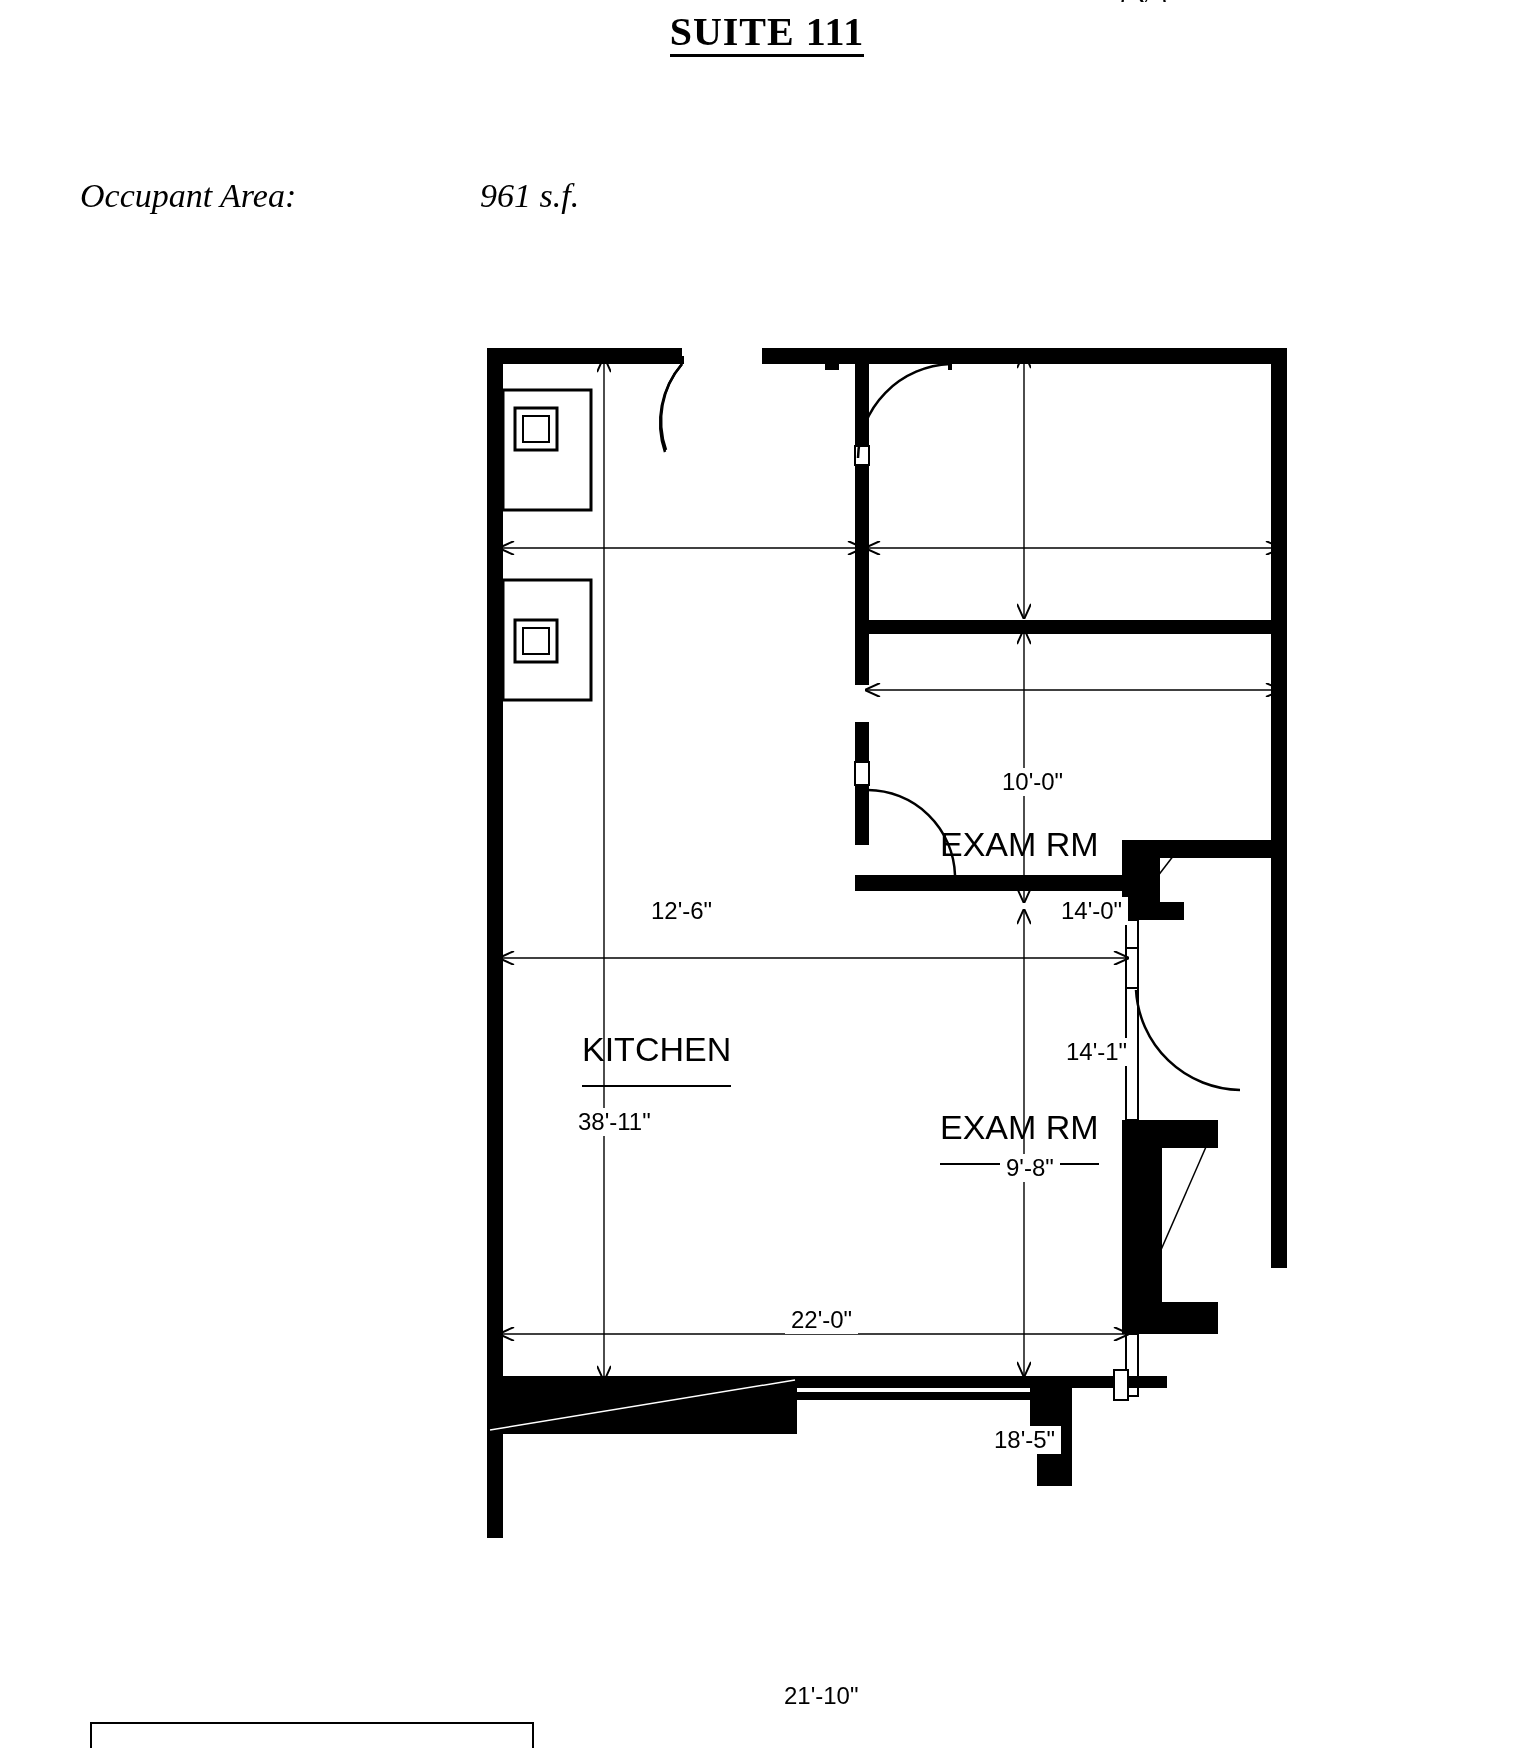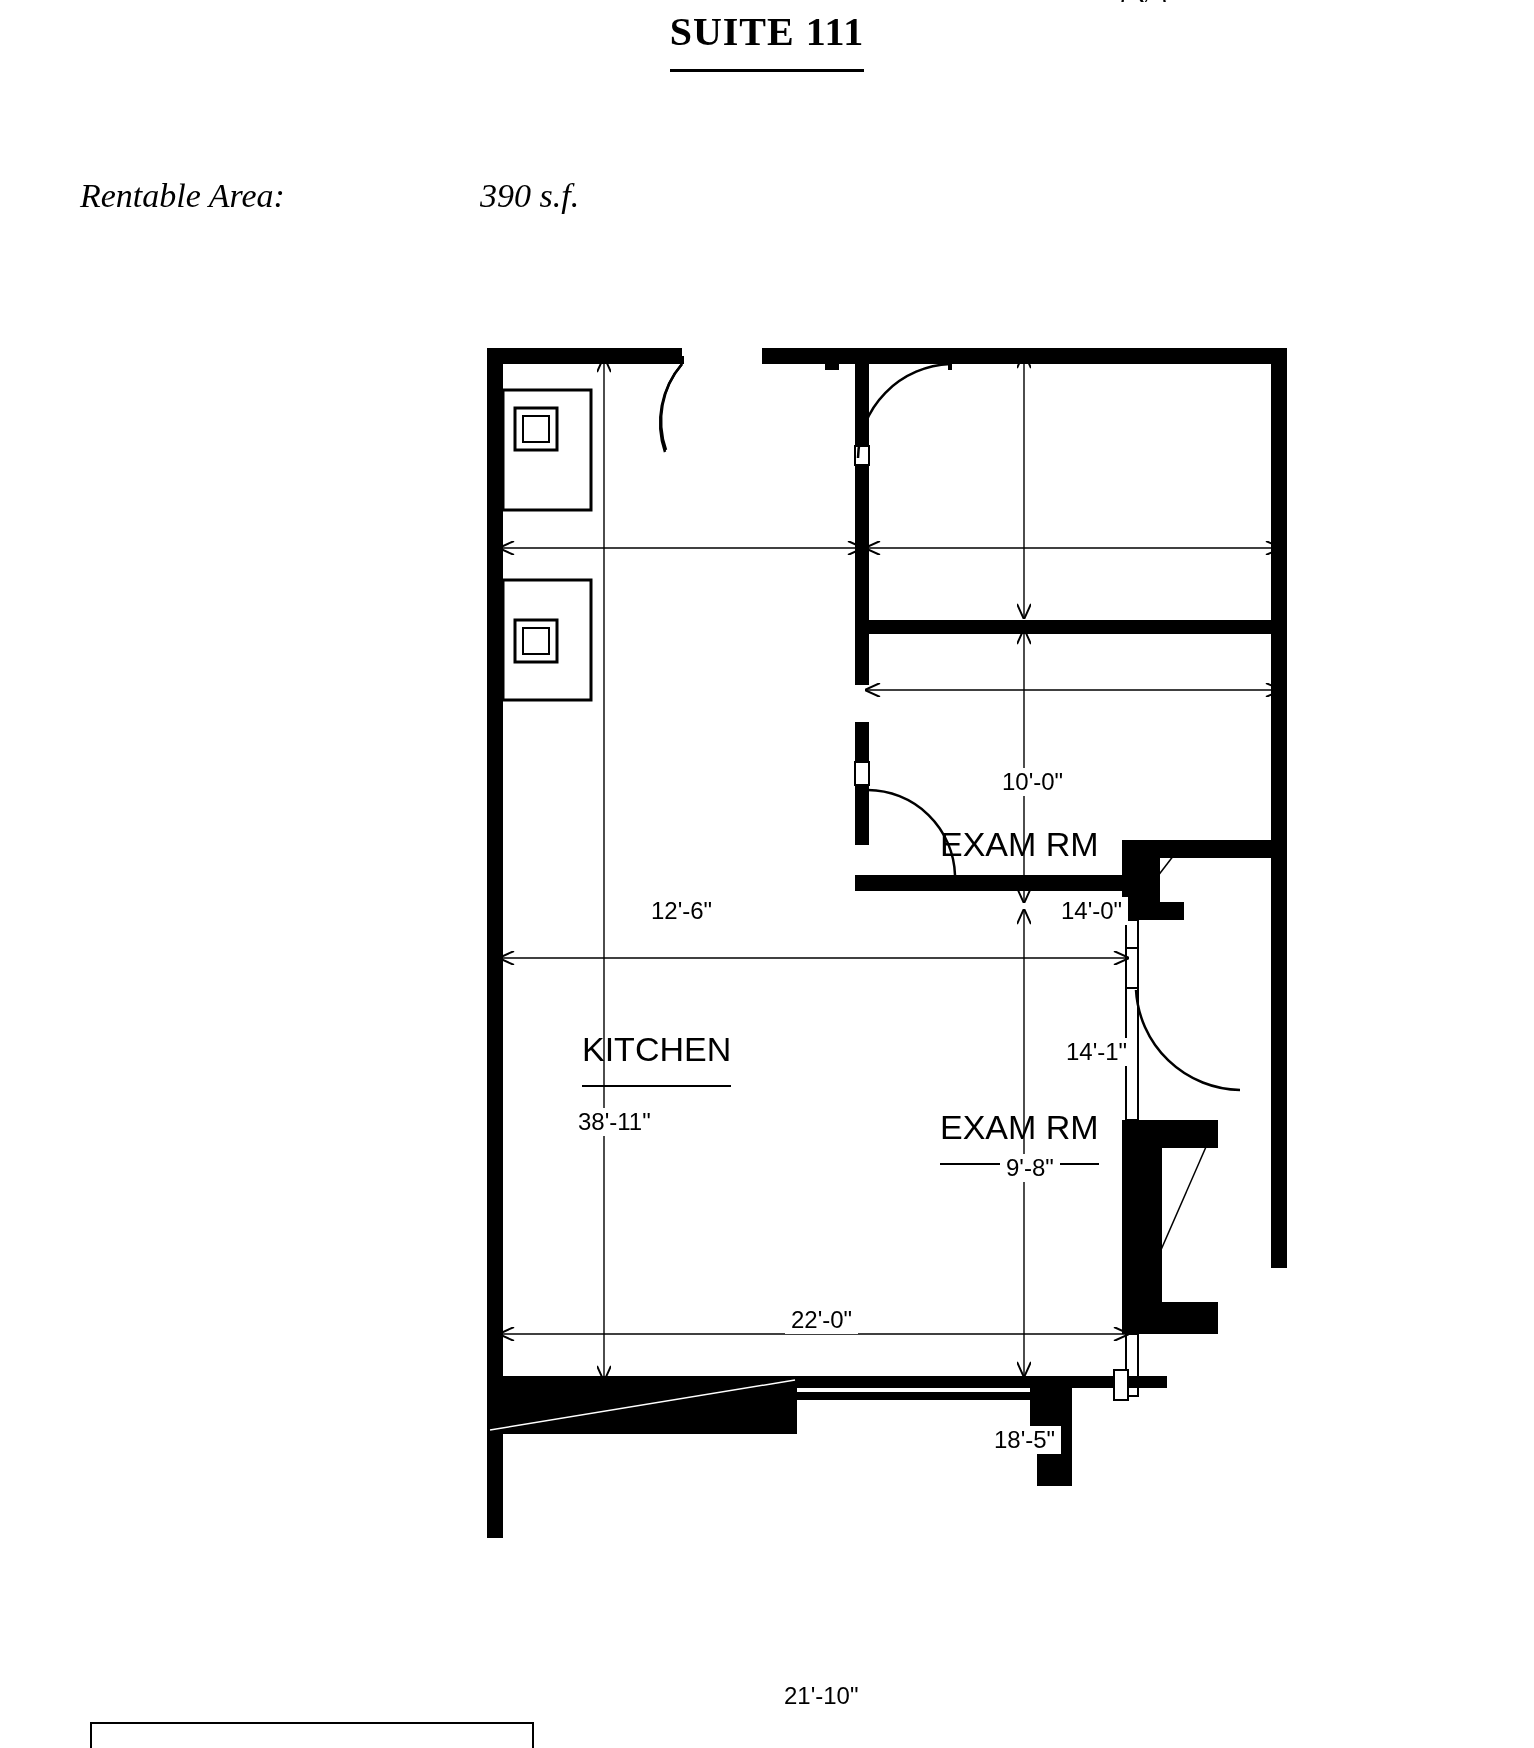--- a/index.html
+++ b/index.html
@@ -23,21 +23,21 @@
     left: 0;
     width: 100%;
     text-align: center;
     font-family: "Liberation Serif", serif;
     font-weight: bold;
     font-size: 40px;
     letter-spacing: 1px;
   }
   #suite-title span {
     border-bottom: 3px solid #000;
-    padding-bottom: 15px;
+    padding-bottom: 0;
   }
 
   
   #top-clip {
     position: absolute;
     top: -12px;
     left: 1120px;
     width: 380px;
     height: 14px;
     overflow: hidden;
@@ -110,21 +110,21 @@
 <div id="top-clip">
   <span>(   Y   )</span>
 </div>
 
 <div id="suite-title">
   <span>SUITE 111</span>
 </div>
 
 <div class="area-block">
   <div class="area-row">
-    <span class="area-label">Rentable Area:</span><span class="area-value">390 s.f.</span>
+    <span class="area-label">Occupant Area:</span><span class="area-value">961 s.f.</span>
   </div>
 </div>
 
 <div id="plan">
   <svg width="1534" height="1260" viewBox="0 0 1534 1260" xmlns="http://www.w3.org/2000/svg">
 
     <rect x="487" y="18" width="195" height="16" fill="#000"></rect>
     <rect x="762" y="18" width="525" height="16" fill="#000"></rect>
 
     <rect x="825" y="18" width="14" height="22" fill="#000"></rect>

